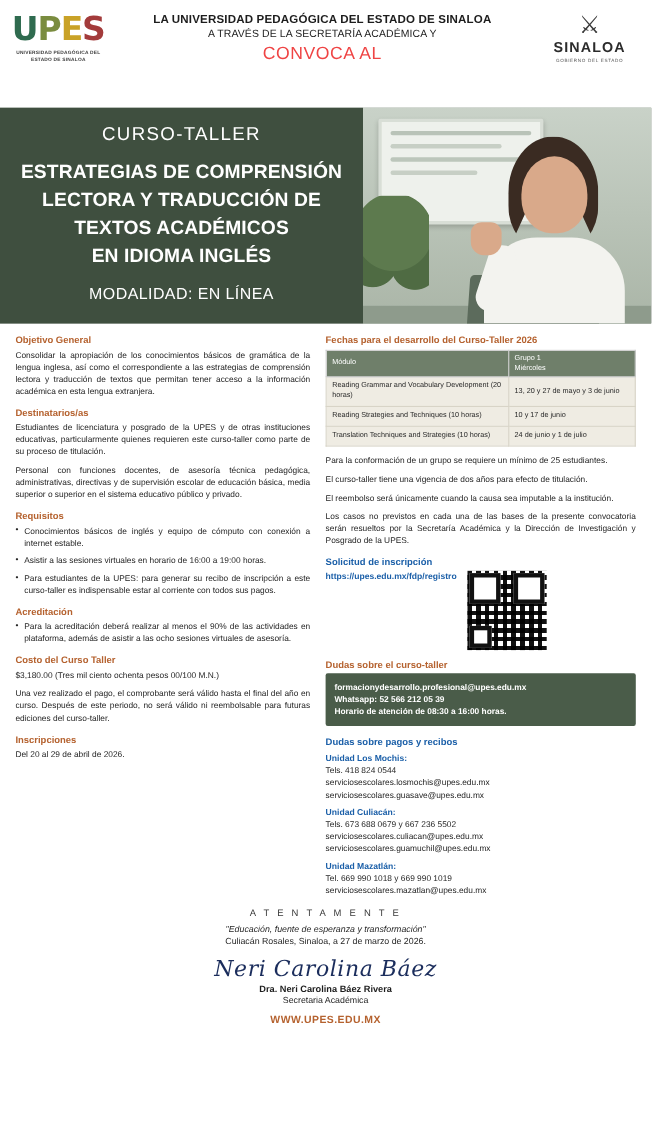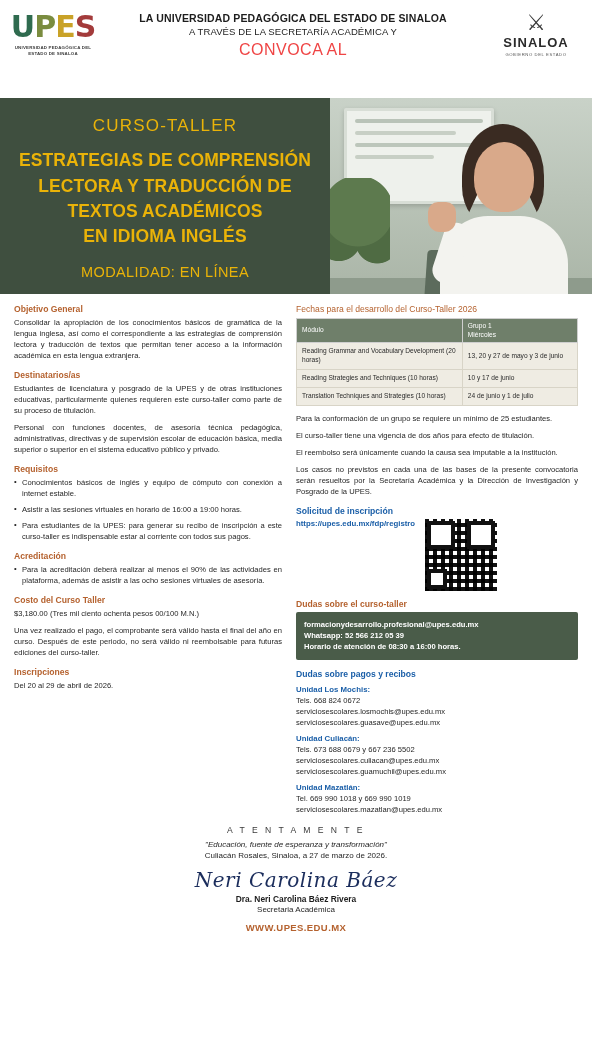--- a/index.html
+++ b/index.html
@@ -64,23 +64,23 @@
   }
 
   
   .hero {
     position: relative; height: 196px; display: flex;
     background: #3c4b3c;
   }
   .hero-left {
     width: 330px; flex: 0 0 330px;
     background: #3f4f3f;
-    color: #eab308; text-align: center;
+    color: #ffffff; text-align: center;
     padding: 14px 12px 10px 12px;
-    display: flex; flex-direction: column; justify-content: center;
+    display: flex; flex-direction: column; justify-content: flex-start;
   }
   .hero-left .kicker {
     font-size: 17px; letter-spacing: 1.2px; margin-bottom: 12px; font-weight: 400;
   }
   .hero-left .title {
     font-size: 17.5px; font-weight: 700; line-height: 1.45; letter-spacing: .1px;
   }
   .hero-left .modalidad {
     margin-top: 14px; font-size: 14.5px; letter-spacing: .4px;
   }
@@ -157,21 +157,21 @@
   ul.bul { list-style: none; margin: 0 0 4px 0; }
   ul.bul li {
     font-size: 7.6px; line-height: 1.45; color: #262626;
     position: relative; padding-left: 8px; margin-bottom: 5px; text-align: justify;
   }
   ul.bul li:before {
     content: "•"; position: absolute; left: 0; top: -1px; color: #262626;
   }
 
   
-  .tbl-title { color: #b5622f; font-size: 8.6px; font-weight: 400; margin-bottom: 4px; }
+  .tbl-title { color: #b5622f; font-size: 8.6px; font-weight: 700; margin-bottom: 4px; }
   table.sched { width: 100%; border-collapse: collapse; font-size: 6.6px; }
   table.sched th {
     background: #6f7f6a; color: #fff; text-align: left; font-weight: 400;
     padding: 3px 5px; line-height: 1.3; border: 1px solid #cfcfcf;
   }
   table.sched td {
     background: #efece3; padding: 4px 5px; line-height: 1.35;
     border: 1px solid #d8d4c7; vertical-align: middle; color:#2a2a2a;
   }
   table.sched td.c2 { width: 41%; }
@@ -342,21 +342,21 @@
       <div class="dark-box">
         <div>formacionydesarrollo.profesional@upes.edu.mx</div>
         <div>Whatsapp: 52 566 212 05 39</div>
         <div>Horario de atención de 08:30 a 16:00 horas.</div>
       </div>
 
       <h3 class="sec blue" style="margin-top:9px">Dudas sobre pagos y recibos</h3>
       <div class="contacts">
         <div>
           <div class="unit">Unidad Los Mochis:</div>
-          <div class="line">Tels. 668 824 0672</div>
+          <div class="line">Tels. 418 824 0544</div>
           <div class="line">serviciosescolares.losmochis@upes.edu.mx</div>
           <div class="line">serviciosescolares.guasave@upes.edu.mx</div>
         </div>
         <div>
           <div class="unit">Unidad Culiacán:</div>
           <div class="line">Tels. 673 688 0679 y 667 236 5502</div>
           <div class="line">serviciosescolares.culiacan@upes.edu.mx</div>
           <div class="line">serviciosescolares.guamuchil@upes.edu.mx</div>
         </div>
         <div>

